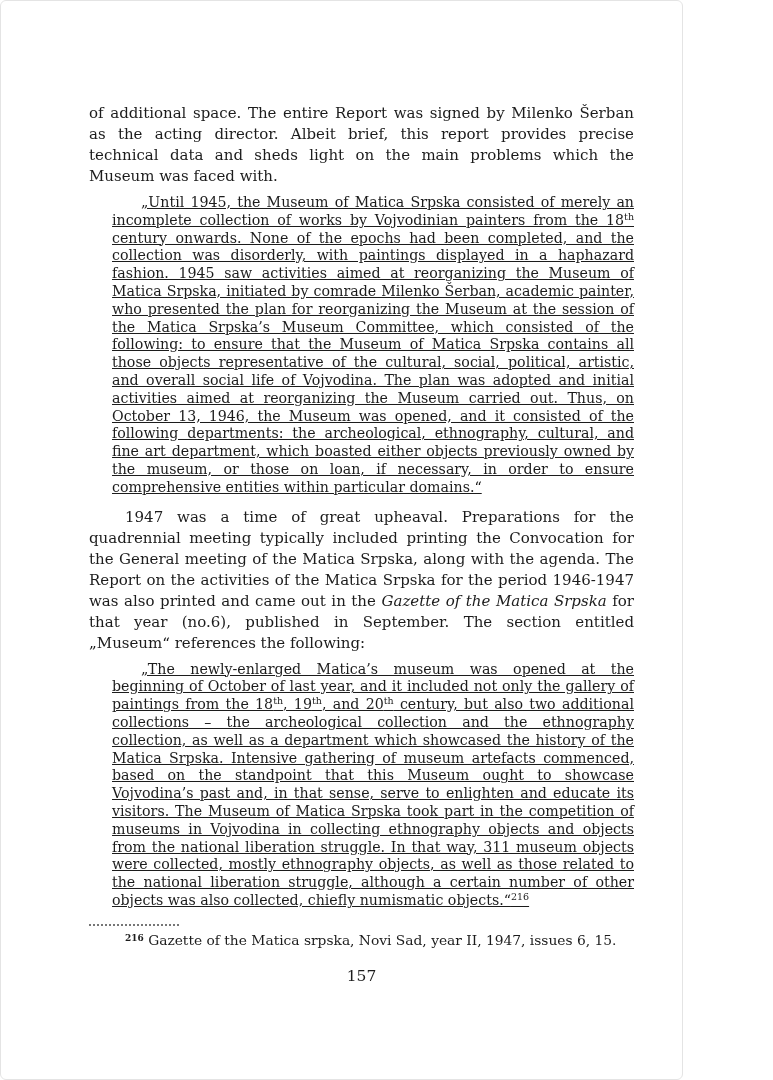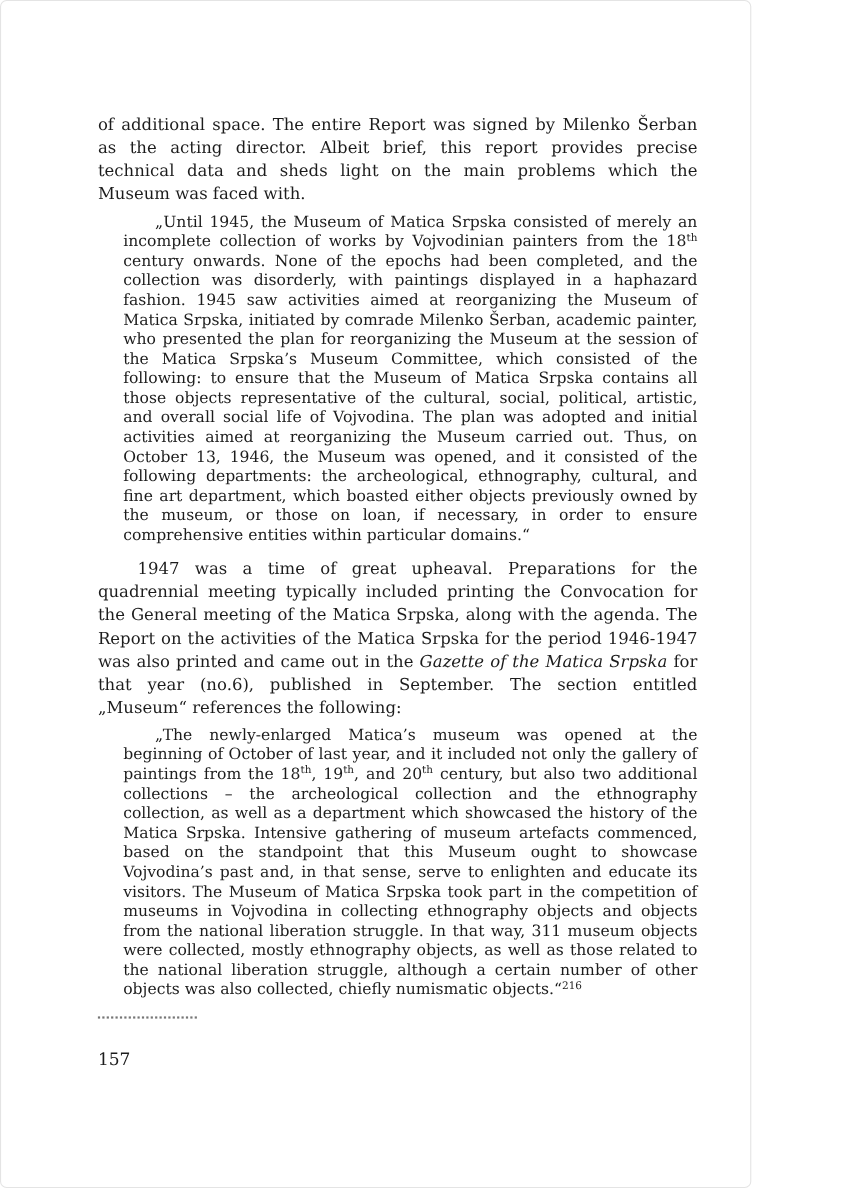--- a/index.html
+++ b/index.html
@@ -31,20 +31,21 @@
     line-height: 21px;
     text-align: justify;
   }
   .para.indent { text-indent: 36px; }
   .quote {
     margin: 7px 0 10px 23px;
     font-size: 14.2px;
     line-height: 17.8px;
     text-align: justify;
     text-indent: 29px;
+    text-decoration: underline;
   }
   sup {
     font-size: 9.5px;
     line-height: 0;
     vertical-align: baseline;
     position: relative;
     top: -5px;
   }
   .footnote-sep {
     width: 90px;
@@ -58,22 +59,22 @@
     line-height: 18px;
     text-align: justify;
     text-indent: 36px;
   }
   .fn-marker {
     font-weight: bold;
     font-size: 9px;
     top: -4px;
   }
   .page-number {
-    margin-top: 28px;
-    text-align: left;
+    margin-top: 18px;
+    text-align: center;
     font-size: 15.5px;
   }
   em { }
 </style>
 </head>
 <body>
 
 <div class="page">
   <main class="text-block">
 
@@ -81,17 +82,18 @@
 
 
     <p class="quote"><span>„Until 1945, the Museum of Matica Srpska consisted of merely an incomplete collection of works by Vojvodinian painters from the 18</span><sup>th</sup><span> century onwards. None of the epochs had been completed, and the collection was disorderly, with paintings displayed in a haphazard fashion. 1945 saw activities aimed at reorganizing the Museum of Matica Srpska, initiated by comrade Milenko Šerban, academic painter, who presented the plan for reorganizing the Museum at the session of the Matica Srpska’s Museum Committee, which consisted of the following: to ensure that the Museum of Matica Srpska contains all those objects representative of the cultural, social, political, artistic, and overall social life of Vojvodina. The plan was adopted and initial activities aimed at reorganizing the Museum carried out. Thus, on October 13, 1946, the Museum was opened, and it consisted of the following departments: the archeological, ethnography, cultural, and fine art department, which boasted either objects previously owned by the museum, or those on loan, if necessary, in order to ensure comprehensive entities within particular domains.“</span></p>
 
     <p class="para indent"><span>1947 was a time of great upheaval. Preparations for the quadrennial meeting typically included printing the Convocation for the General meeting of the Matica Srpska, along with the agenda. The Report on the activities of the Matica Srpska for the period 1946-1947 was also printed and came out in the </span><em>Gazette of the Matica Srpska</em><span> for that year (no.6), published in September. The section entitled „Museum“ references the following:</span></p>
 
     <p class="quote"><span>„The newly-enlarged Matica’s museum was opened at the beginning of October of last year, and it included not only the gallery of paintings from the 18</span><sup>th</sup><span>, 19</span><sup>th</sup><span>, and 20</span><sup>th</sup><span> century, but also two additional collections – the archeological collection and the ethnography collection, as well as a department which showcased the history of the Matica Srpska. Intensive gathering of museum artefacts commenced, based on the standpoint that this Museum ought to showcase Vojvodina’s past and, in that sense, serve to enlighten and educate its visitors. The Museum of Matica Srpska took part in the competition of museums in Vojvodina in collecting ethnography objects and objects from the national liberation struggle. In that way, 311 museum objects were collected, mostly ethnography objects, as well as those related to the national liberation struggle, although a certain number of other objects was also collected, chiefly numismatic objects.“</span><sup>216</sup></p>
 
     <div class="footnote-sep"></div>
 
+    <p class="footnote"><sup class="fn-marker">216</sup><span> Gazette of the Matica srpska, Novi Sad, year II, 1947, issues 6, 15.</span></p>
 
     <div class="page-number">157</div>
 
   </main>
 </div>
 
 </body></html>

